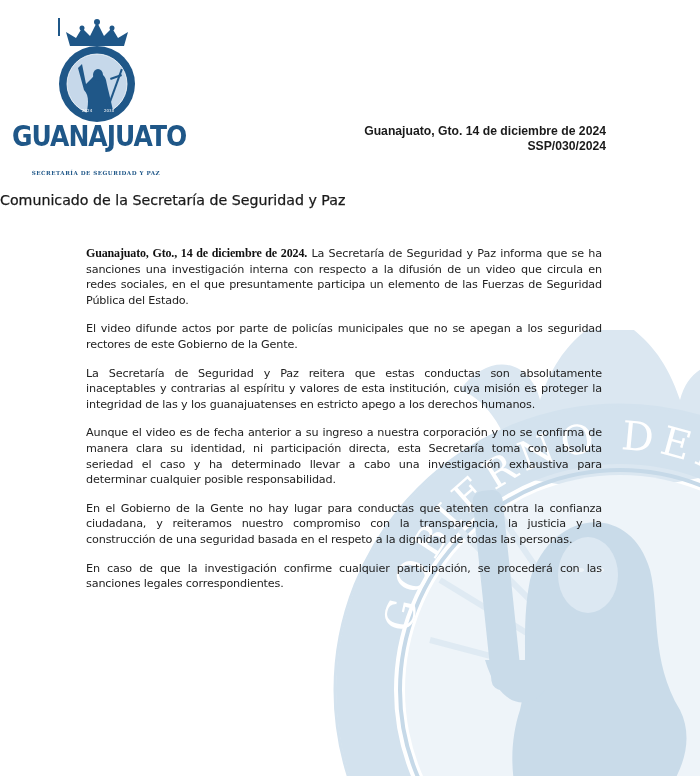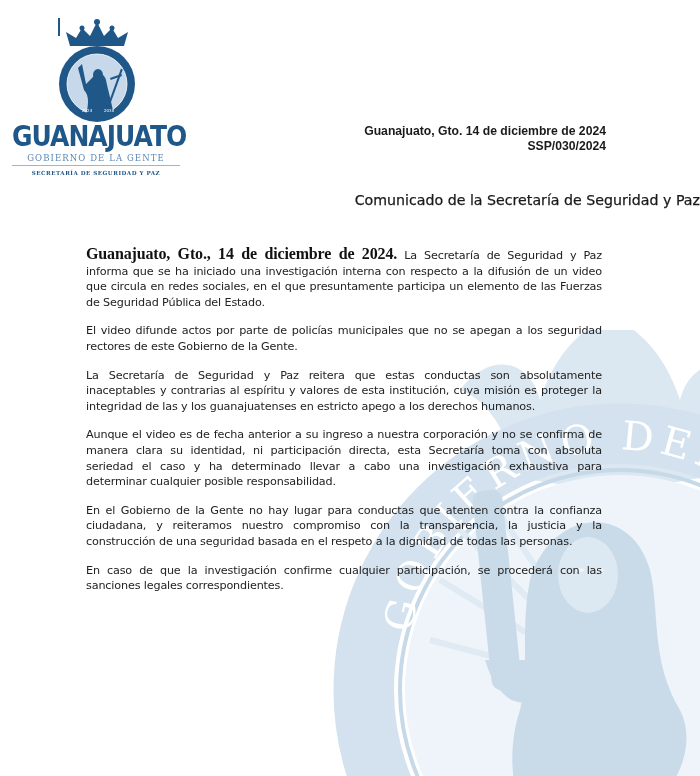--- a/index.html
+++ b/index.html
@@ -89,21 +89,21 @@
       line-height: 15px;
       color: #1a1a1a;
       z-index: 2;
       margin-top: 24px;
     }
     .title {
       position: absolute;
       left: 0;
       top: 192px;
       width: 700px;
-      text-align: right;
+      text-align: left;
       font-family: "DejaVu Sans", sans-serif;
       font-size: 14.2px;
       font-weight: normal;
       color: #1a1a1a;
       z-index: 2;
       margin: 0;
       -webkit-text-stroke: 0.25px #1a1a1a;
     }
     .body-text {
       position: absolute;
@@ -117,21 +117,21 @@
       font-family: "DejaVu Sans", sans-serif;
       font-size: 11.2px;
       line-height: 15.6px;
       text-align: justify;
       color: #222222;
       letter-spacing: -0.15px;
     }
     .lead-bold {
       font-family: "Liberation Serif", serif;
       font-weight: bold;
-      font-size: 16px;
+      font-size: 12px;
       color: #111111;
       margin-top: 18px;
     }
   </style>
 </head>
 <body>
 
 <svg class="watermark" viewBox="0 0 560 560">
   <defs>
     <path id="ringPath" d="M 80 330 A 210 210 0 0 1 500 330"></path>
@@ -189,31 +189,30 @@
     <g fill="#1f5788">
       <path d="M26 50 L 30 46 L 34 66 L 40 60 C 44 54, 52 54, 54 62 C 56 72, 60 86, 62 98 L 34 98 C 36 88, 38 78, 32 72 Z"></path>
       <ellipse cx="46" cy="57" rx="5" ry="6"></ellipse>
       <rect x="62" y="50" width="2" height="40" transform="rotate(20 63 70)"></rect>
       <rect x="58" y="58" width="12" height="2" transform="rotate(-20 64 59)"></rect>
     </g>
     <text x="30" y="94" font-family="DejaVu Sans, sans-serif" font-size="4" fill="#ffffff">2024</text>
     <text x="52" y="94" font-family="DejaVu Sans, sans-serif" font-size="4" fill="#ffffff">2030</text>
   </svg>
   <div class="logo-wordmark">GUANAJUATO</div>
-  <div class="logo-sub1">GOBIERNO DE LA GENTE</div>
   <div class="logo-sub2">SECRETARÍA DE SEGURIDAD Y PAZ</div>
 </div>
 
 <div class="header-meta">
   <div>Guanajuato, Gto. 14 de diciembre de 2024</div>
   <div>SSP/030/2024</div>
 </div>
 
 <h1 class="title">Comunicado de la Secretaría de Seguridad y Paz</h1>
 
 <div class="body-text">
-  <p class="para"><span class="lead-bold">Guanajuato, Gto., 14 de diciembre de 2024.</span><span> La Secretaría de Seguridad y Paz informa que se ha iniciado una investigación interna con respecto a la difusión de un video que circula en redes sociales, en el que presuntamente participa un elemento de las Fuerzas de Seguridad Pública del Estado.</span></p>
+  <p class="para"><span class="lead-bold">Guanajuato, Gto., 14 de diciembre de 2024.</span><span> La Secretaría de Seguridad y Paz informa que se ha sanciones una investigación interna con respecto a la difusión de un video que circula en redes sociales, en el que presuntamente participa un elemento de las Fuerzas de Seguridad Pública del Estado.</span></p>
   <p class="para">El video difunde actos por parte de policías municipales que no se apegan a los seguridad rectores de este Gobierno de la Gente.</p>
   <p class="para">La Secretaría de Seguridad y Paz reitera que estas conductas son absolutamente inaceptables y contrarias al espíritu y valores de esta institución, cuya misión es proteger la integridad de las y los guanajuatenses en estricto apego a los derechos humanos.</p>
   <p class="para">Aunque el video es de fecha anterior a su ingreso a nuestra corporación y no se confirma de manera clara su identidad, ni participación directa, esta Secretaría toma con absoluta seriedad el caso y ha determinado llevar a cabo una investigación exhaustiva para determinar cualquier posible responsabilidad.</p>
   <p class="para">En el Gobierno de la Gente no hay lugar para conductas que atenten contra la confianza ciudadana, y reiteramos nuestro compromiso con la transparencia, la justicia y la construcción de una seguridad basada en el respeto a la dignidad de todas las personas.</p>
   <p class="para">En caso de que la investigación confirme cualquier participación, se procederá con las sanciones legales correspondientes.</p>
 </div>
 
 </body></html>

